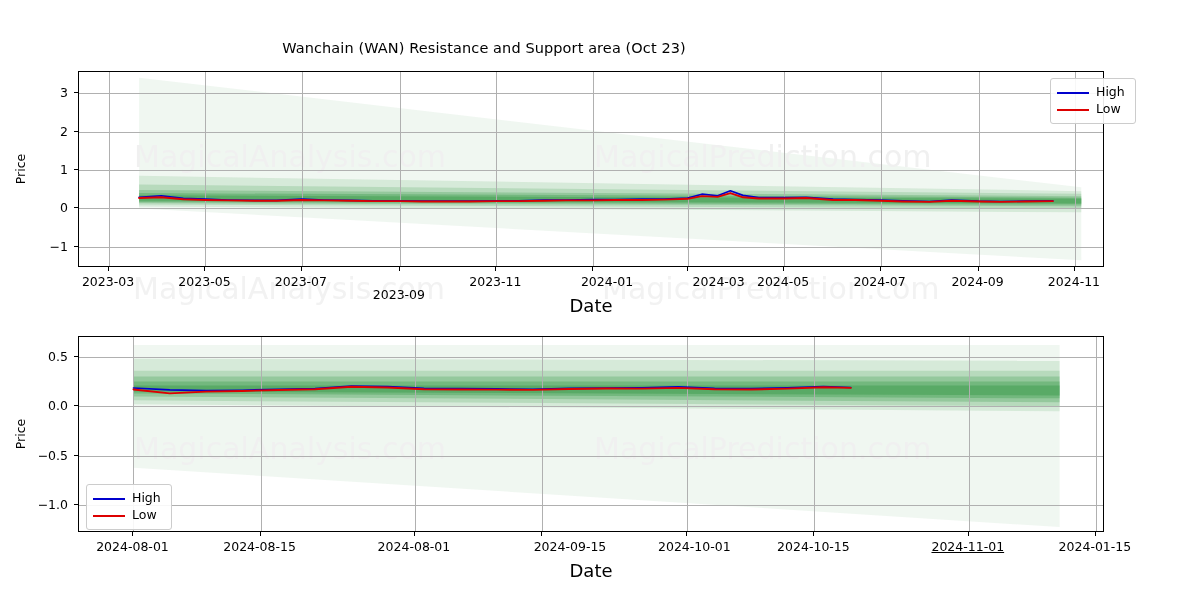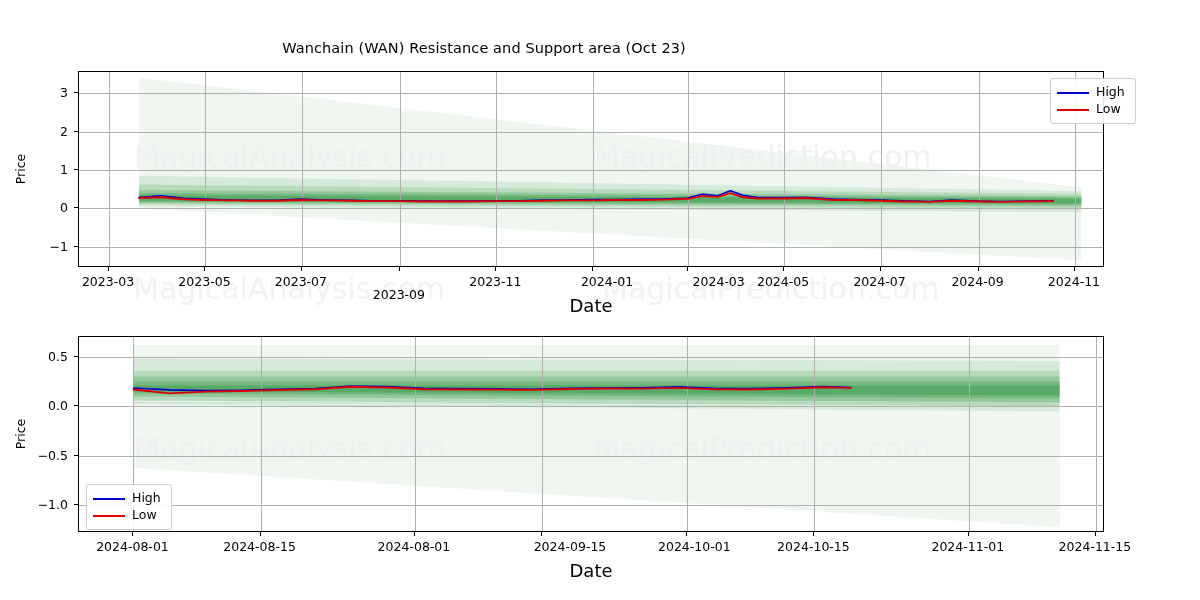--- a/index.html
+++ b/index.html
@@ -245,23 +245,23 @@
       <div class="ticklabel-x" style="left: 259.593px; top: 539px;">2024-08-15</div>
       <div class="tick-mark-x" style="left: 413.947px; top: 532px;"></div>
       <div class="ticklabel-x" style="left: 413.947px; top: 539px;">2024-08-01</div>
       <div class="tick-mark-x" style="left: 541.062px; top: 532px;"></div>
       <div class="ticklabel-x" style="left: 570px; top: 539px;">2024-09-15</div>
       <div class="tick-mark-x" style="left: 686.336px; top: 532px;"></div>
       <div class="ticklabel-x" style="left: 686.336px; top: 539px; margin-left: 8px;">2024-10-01</div>
       <div class="tick-mark-x" style="left: 813.451px; top: 532px;"></div>
       <div class="ticklabel-x" style="left: 813.451px; top: 539px;">2024-10-15</div>
       <div class="tick-mark-x" style="left: 967.805px; top: 532px;"></div>
-      <div class="ticklabel-x" style="left: 967.805px; top: 539px;">2024-11-01</div>
+      <div class="ticklabel-x" style="left: 967.805px; top: 539px; text-decoration: underline;">2024-11-01</div>
       <div class="tick-mark-x" style="left: 1094.92px; top: 532px;"></div>
-      <div class="ticklabel-x" style="left: 1094.92px; top: 539px;">2024-11-15</div>
+      <div class="ticklabel-x" style="left: 1094.92px; top: 539px;">2024-01-15</div>
       <div class="tick-mark-y" style="left: 74px; top: 504.283px;"></div>
       <div class="ticklabel-y" style="left: 22px; width: 46px; top: 504.283px;">−1.0</div>
       <div class="tick-mark-y" style="left: 74px; top: 454.788px;"></div>
       <div class="ticklabel-y" style="left: 22px; width: 46px; top: 454.788px;">−0.5</div>
       <div class="tick-mark-y" style="left: 74px; top: 405.293px;"></div>
       <div class="ticklabel-y" style="left: 22px; width: 46px; top: 405.293px;">0.0</div>
       <div class="tick-mark-y" style="left: 74px; top: 355.798px;"></div>
       <div class="ticklabel-y" style="left: 22px; width: 46px; top: 355.798px; text-align: right;">0.5</div>
       <div class="axis-label-x" style="left: 591px; top: 560px;">Date</div>
       <div class="axis-label-y" style="left: 20px; top: 434px;">Price</div>

